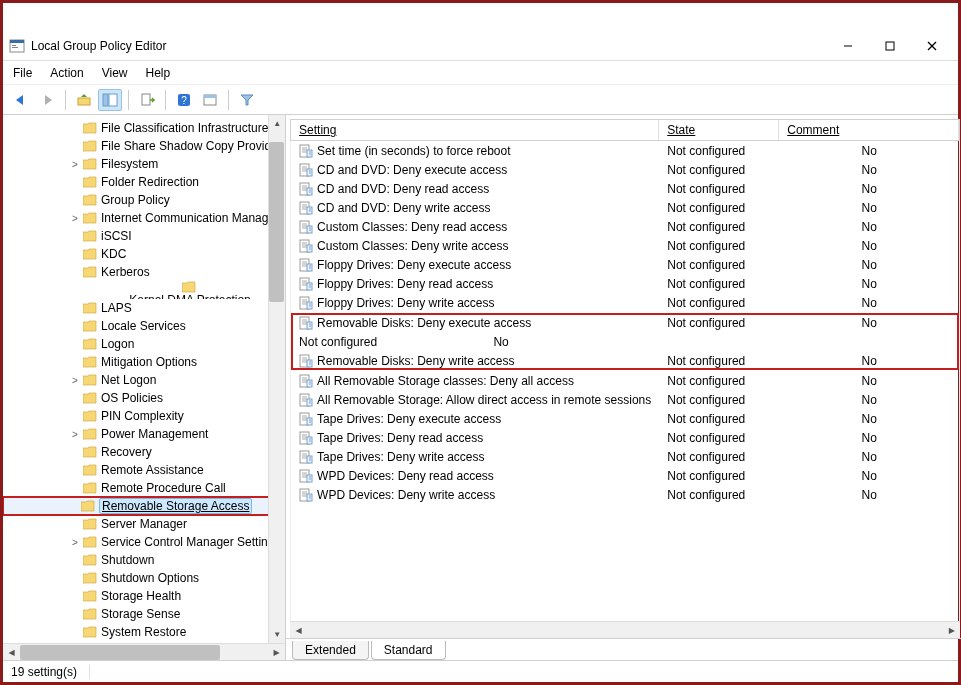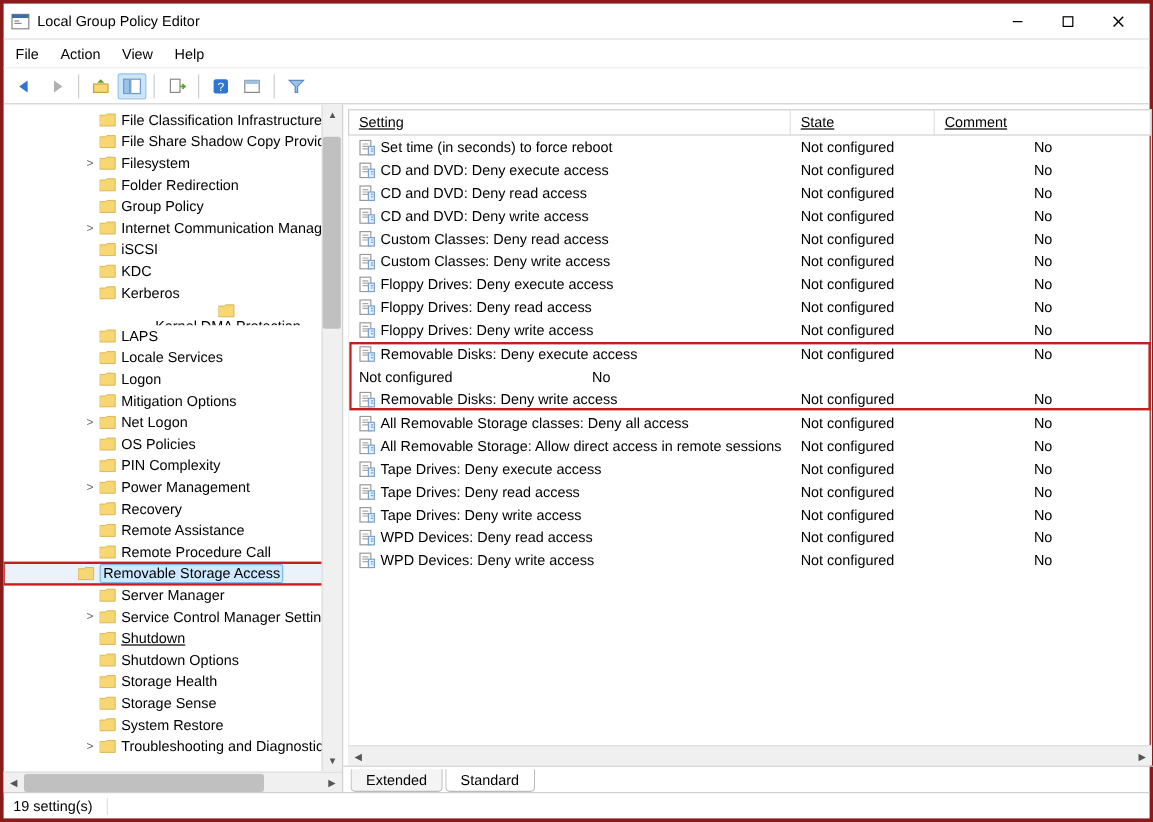--- a/index.html
+++ b/index.html
@@ -1,18 +1,18 @@
 <!DOCTYPE html>
 <html><head>
 <meta charset="utf-8">
 <style>
 * { box-sizing: border-box; margin: 0; padding: 0; }
 body { font-family: "Segoe UI", Tahoma, sans-serif; font-size: 12px; color: #000; background: #fff; }
 .outer-border { border: 3px solid #8b1a1a; width: 961px; height: 685px; display: flex; flex-direction: column; background: #fff; }
-.titlebar { height: 30px; display: flex; align-items: center; padding: 0 6px; border-bottom: 1px solid #ddd; }
+.titlebar { height: 30px; display: flex; align-items: center; padding: 0 6px; border-bottom: 1px solid #ddd; margin-top: 28px; }
 .title-icon { width: 16px; height: 16px; margin-right: 6px; display:inline-block; }
 .title-text { flex: 1; font-size: 12px; }
 .win-controls { display: flex; gap: 18px; align-items: center; padding-right: 8px; }
 .win-btn { width: 24px; height: 24px; display: flex; align-items: center; justify-content: center; }
 .win-btn svg { width: 10px; height: 10px; }
 .menubar { height: 24px; display: flex; align-items: center; padding: 0 10px; gap: 18px; border-bottom: 1px solid #eee; }
 .menubar span { font-size: 12px; }
 .toolbar { height: 30px; display: flex; align-items: center; padding: 0 6px; gap: 2px; border-bottom: 1px solid #d0d0d0; }
 .tool-sep { width: 1px; height: 20px; background: #ccc; margin: 0 4px; }
 .tool-btn { width: 24px; height: 22px; display:flex; align-items:center; justify-content:center; border: 1px solid transparent; border-radius:2px;}
@@ -297,42 +297,42 @@
                 </svg></span>
               <span class="tree-label">Remote Assistance</span>
             </div>
             <div class="tree-item" style="padding-left: 66px;">
               <span class="expander none"></span>
               <span class="folder-icon"><svg viewBox="0 0 14 12">
                   <path d="M0 2 L5 2 L6 1 L13 1 L13 11 L0 11 Z" fill="#f7d774" stroke="#caa33a" stroke-width="0.6"></path>
                 </svg></span>
               <span class="tree-label">Remote Procedure Call</span>
             </div>
-            <div class="tree-item selected highlighted" style="padding-left: 48px;">
+            <div class="tree-item selected highlighted" style="padding-left: 64px; text-decoration: underline;">
               <span class="expander none"></span>
               <span class="folder-icon"><svg viewBox="0 0 14 12">
                   <path d="M0 2 L5 2 L6 1 L13 1 L13 11 L0 11 Z" fill="#f7d774" stroke="#caa33a" stroke-width="0.6"></path>
                 </svg></span>
               <span class="tree-label">Removable Storage Access</span>
             </div>
             <div class="tree-item" style="padding-left: 66px;">
               <span class="expander none"></span>
               <span class="folder-icon"><svg viewBox="0 0 14 12">
                   <path d="M0 2 L5 2 L6 1 L13 1 L13 11 L0 11 Z" fill="#f7d774" stroke="#caa33a" stroke-width="0.6"></path>
                 </svg></span>
               <span class="tree-label">Server Manager</span>
             </div>
             <div class="tree-item" style="padding-left: 66px;">
               <span class="expander">&gt;</span>
               <span class="folder-icon"><svg viewBox="0 0 14 12">
                   <path d="M0 2 L5 2 L6 1 L13 1 L13 11 L0 11 Z" fill="#f7d774" stroke="#caa33a" stroke-width="0.6"></path>
                 </svg></span>
               <span class="tree-label">Service Control Manager Settings</span>
             </div>
-            <div class="tree-item" style="padding-left: 66px; text-decoration: underline;">
+            <div class="tree-item" style="padding-left: 66px;">
               <span class="expander none"></span>
               <span class="folder-icon"><svg viewBox="0 0 14 12">
                   <path d="M0 2 L5 2 L6 1 L13 1 L13 11 L0 11 Z" fill="#f7d774" stroke="#caa33a" stroke-width="0.6"></path>
                 </svg></span>
               <span class="tree-label">Shutdown</span>
             </div>
             <div class="tree-item" style="padding-left: 66px;">
               <span class="expander none"></span>
               <span class="folder-icon"><svg viewBox="0 0 14 12">
                   <path d="M0 2 L5 2 L6 1 L13 1 L13 11 L0 11 Z" fill="#f7d774" stroke="#caa33a" stroke-width="0.6"></path>

